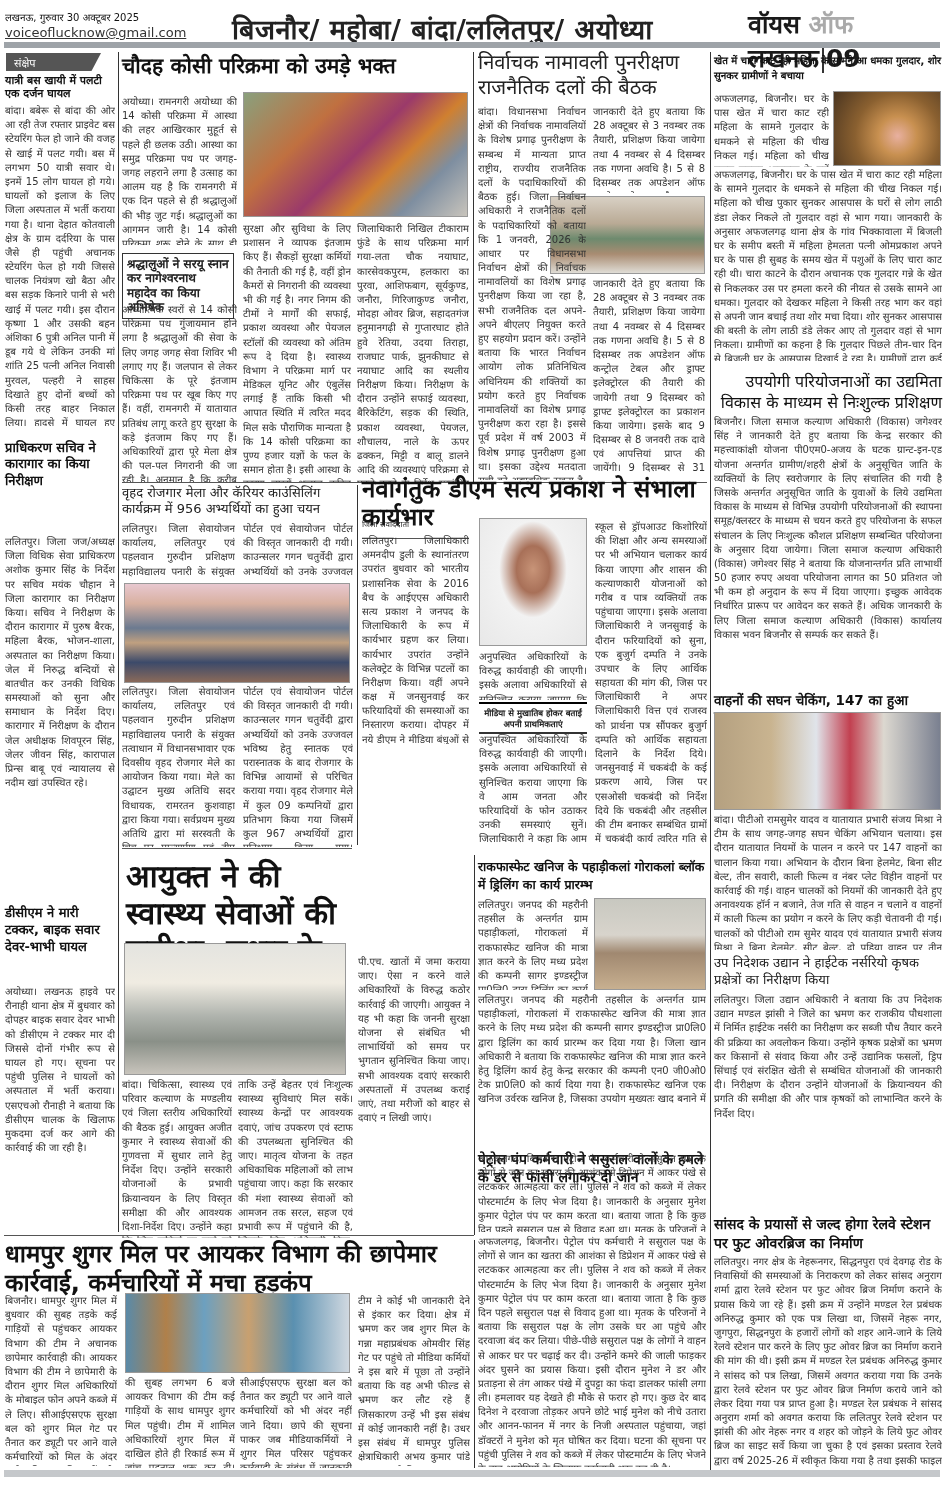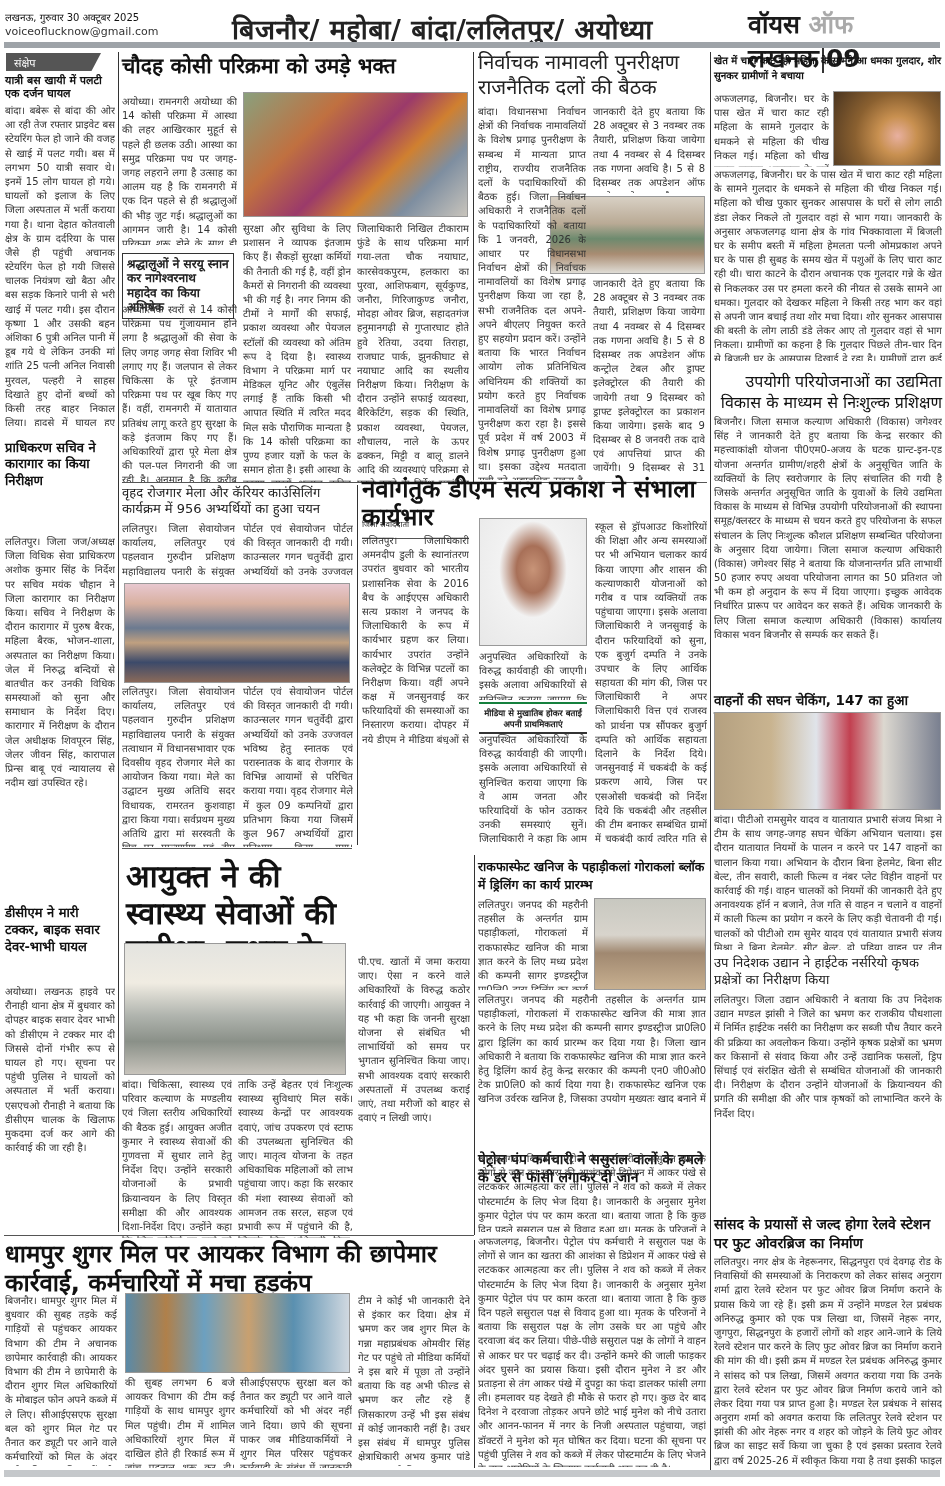--- a/index.html
+++ b/index.html
@@ -1,33 +1,33 @@
 <!DOCTYPE html>
 <html><head>
 <meta charset="utf-8">
 <style>
 *{box-sizing:border-box;margin:0;padding:0;}
 body{width:945px;height:1486px;background:#fff;font-family:"DejaVu Sans","Liberation Sans",sans-serif;color:#222;position:relative;overflow:hidden;}
 .abs{position:absolute;}
 .masthead-date{left:5px;top:10px;font-size:10px;color:#111;}
-.masthead-email{left:5px;top:25px;font-size:11px;color:#333;}
+.masthead-email{left:5px;top:25px;font-size:13px;color:#333;text-decoration:underline;}
 .section-title{left:232px;top:10px;font-size:27px;font-weight:bold;color:#222;letter-spacing:0.5px;}
 .brand{left:748px;top:6px;font-size:25px;font-weight:bold;color:#1a1a1a;}
 .brand .mid{color:#aaa;}
 .topbar{left:4px;top:42px;width:936px;height:6px;background:#9ea3a8;}
 .bottombar{left:4px;top:1470px;width:936px;height:7px;background:#c5c8cb;}
 .vline{position:absolute;background:#333;width:1px;}
 .hline{position:absolute;background:#555;height:1px;}
 .tag{left:6px;top:53px;width:95px;height:18px;background:#555;color:#fff;font-size:11px;padding:2px 8px;clip-path:polygon(0 0,100% 0,90% 100%,0 100%);}
 .hd{font-weight:bold;color:#111;line-height:1.15;}
 .body{font-size:10px;line-height:1.42;color:#333;text-align:justify;overflow:hidden;}
 .photo{position:absolute;overflow:hidden;border:1px solid #999;}
 .boxed{border:1.5px solid #333;padding:3px 4px;font-size:12px;font-weight:bold;line-height:1.2;}
 .byline{font-size:8px;color:#222;border-bottom:1px solid #555;padding-bottom:9px;}
-.quote{font-size:8.5px;font-weight:bold;text-align:center;border-top:2px solid #15803d;border-bottom:2px solid #333;padding:3px;}
+.quote{font-size:8.5px;font-weight:bold;text-align:center;border-top:2px solid #000000;border-bottom:2px solid #333;padding:3px;}
 </style>
 </head>
 <body>
 
 <div class="abs masthead-date">लखनऊ, गुरुवार 30 अक्टूबर 2025</div>
 <div class="abs masthead-email">voiceoflucknow@gmail.com</div>
 <div class="abs section-title">बिजनौर/ महोबा/ बांदा/ललितपुर/ अयोध्या</div>
 <div class="abs brand">
   <span>वॉयस</span>
   <span class="mid">ऑफ</span>

